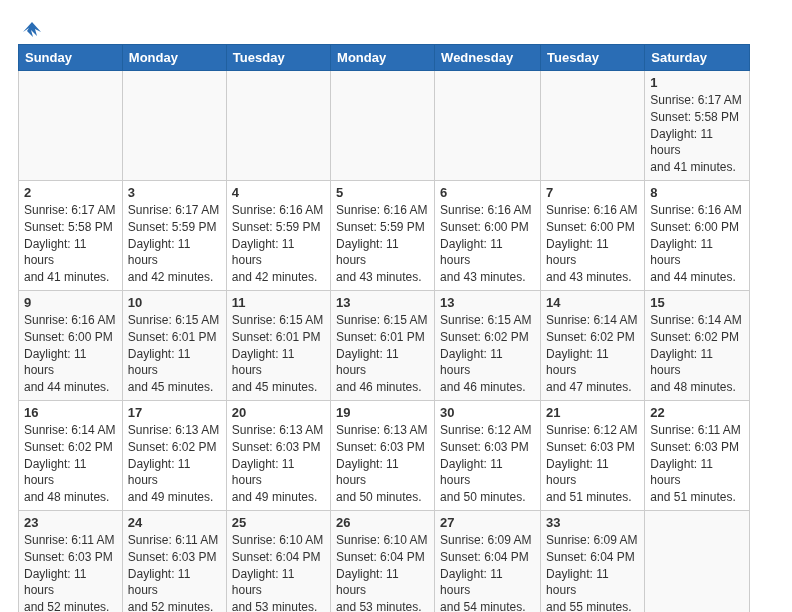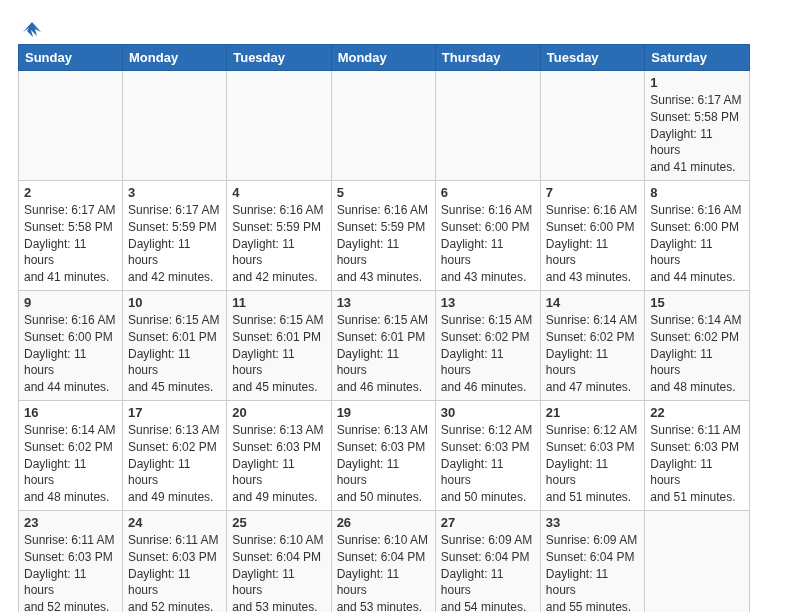--- a/index.html
+++ b/index.html
@@ -104,21 +104,21 @@
     </div>
   </div>
 
   <table class="calendar">
     <thead>
       <tr>
       <th>Sunday</th>
           <th>Monday</th>
           <th>Tuesday</th>
           <th>Monday</th>
-          <th>Thursday</th>
+          <th>Wednesday</th>
           <th>Tuesday</th>
           <th>Saturday</th>
         </tr>
     </thead>
     <tbody id="calendar-body">
     <tr>
           <td class="empty"></td>
           <td class="empty"></td>
           <td class="empty"></td>
           <td class="empty"></td>

